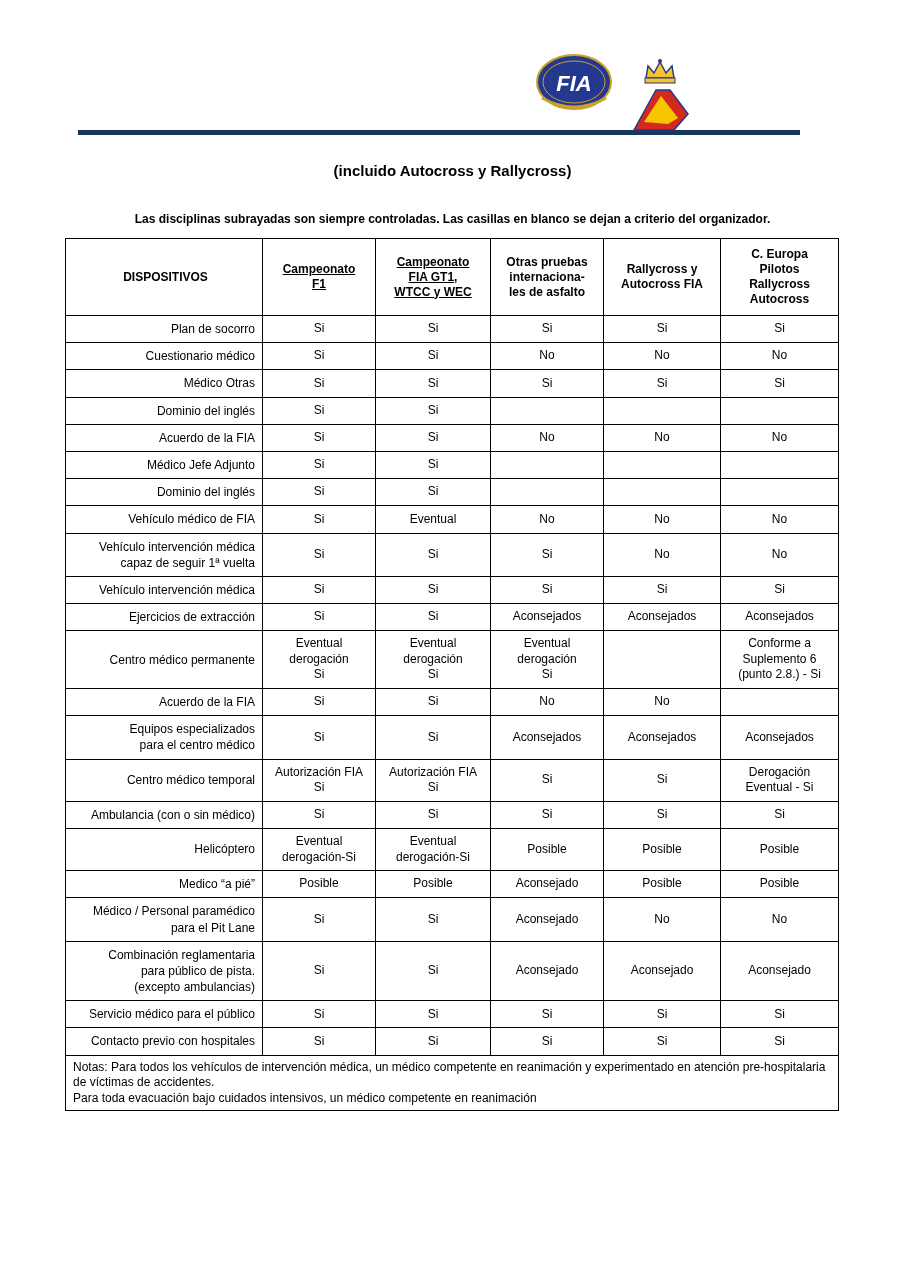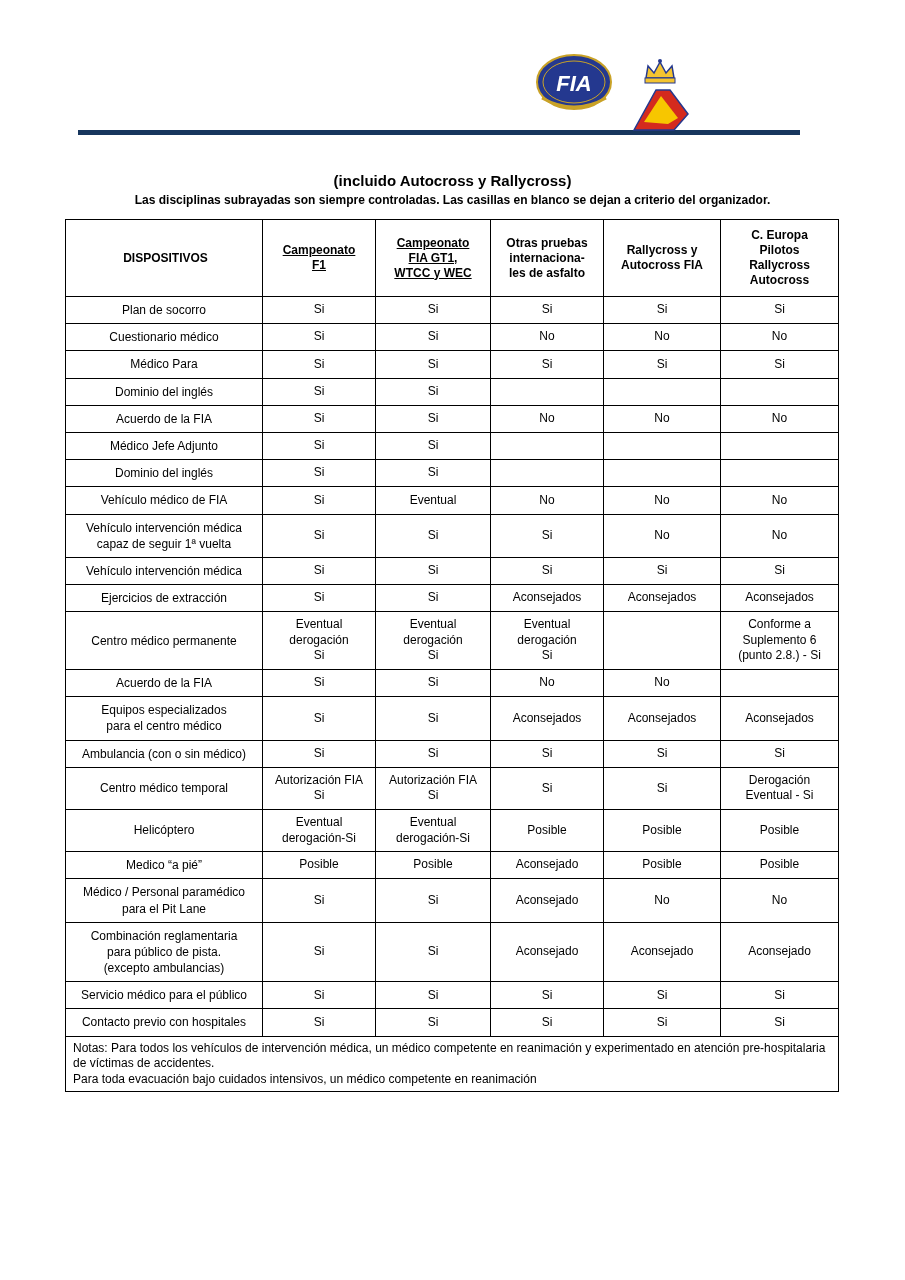--- a/index.html
+++ b/index.html
@@ -6,37 +6,37 @@
   html,body { background:#ffffff; }
   body {
     width:905px; height:1280px; overflow:hidden; position:relative;
     font-family:"Liberation Sans", sans-serif; color:#000;
   }
   .header { position:relative; height:152px; }
   .rule { position:absolute; left:78px; top:130px; width:722px; height:5px; background:#17365D; }
   .logo-fia  { position:absolute; left:534px; top:52px; }
   .logo-rfeda{ position:absolute; left:624px; top:58px; }
   .title    { text-align:center; font-size:15px; font-weight:bold; margin-top:14px; letter-spacing:.2px; }
-  .subtitle { text-align:center; font-size:15px; font-weight:bold; margin-top:20px; }
-  .intro-note { text-align:center; font-size:12px; font-weight:bold; margin-top:4px; }
+  .subtitle { text-align:center; font-size:15px; font-weight:bold; margin-top:10px; }
+  .intro-note { text-align:center; font-size:12px; font-weight:bold; margin-top:33px; }
   table.medical {
     border-collapse:collapse; table-layout:fixed;
     margin:12px 0 0 65px; width:773px;
     font-size:12px;
   }
   col.c1{width:197px} col.c2{width:113px} col.c3{width:115px}
   col.c4{width:113px} col.c5{width:117px} col.c6{width:118px}
   .medical th, .medical td { border:1px solid #000; vertical-align:middle; }
   .medical th {
     font-weight:bold; text-align:center; padding:8px 4px; height:70px;
     white-space:pre-line; line-height:1.25;
   }
   .medical th.first-col { text-align:center; padding-left:7px; }
   .u { text-decoration:underline; }
-  td.label-cell { text-align:center; padding:5px 7px; white-space:pre-line; line-height:1.35; height:26px; }
+  td.label-cell { text-align:right; padding:5px 7px; white-space:pre-line; line-height:1.35; height:26px; }
   td.data-cell  { text-align:center; padding:5px 3px; white-space:pre-line; line-height:1.3; height:26px; }
   tfoot td.notes-cell {
     text-align:left; padding:4px 7px; white-space:pre-line; line-height:1.3; font-size:12px;margin-top:34px;
   }
 </style>
 </head>
 <body>
 
 <div class="page">
 
@@ -110,21 +110,21 @@
         </tr>
         <tr>
           <td class="label-cell">Cuestionario médico</td>
           <td class="data-cell">Si</td>
           <td class="data-cell">Si</td>
           <td class="data-cell">No</td>
           <td class="data-cell">No</td>
           <td class="data-cell">No</td>
         </tr>
         <tr>
-          <td class="label-cell">Médico Para</td>
+          <td class="label-cell">Médico Otras</td>
           <td class="data-cell">Si</td>
           <td class="data-cell">Si</td>
           <td class="data-cell">Si</td>
           <td class="data-cell">Si</td>
           <td class="data-cell">Si</td>
         </tr>
         <tr>
           <td class="label-cell">Dominio del  inglés</td>
           <td class="data-cell">Si</td>
           <td class="data-cell">Si</td>
@@ -216,37 +216,37 @@
         <tr>
           <td class="label-cell">Equipos especializados
 para el centro médico</td>
           <td class="data-cell">Si</td>
           <td class="data-cell">Si</td>
           <td class="data-cell">Aconsejados</td>
           <td class="data-cell">Aconsejados</td>
           <td class="data-cell">Aconsejados</td>
         </tr>
         <tr>
-          <td class="label-cell">Ambulancia (con o sin médico)</td>
-          <td class="data-cell">Si</td>
-          <td class="data-cell">Si</td>
-          <td class="data-cell">Si</td>
-          <td class="data-cell">Si</td>
-          <td class="data-cell">Si</td>
-        </tr>
-        <tr>
           <td class="label-cell">Centro médico temporal</td>
           <td class="data-cell">Autorización FIA
 Si</td>
           <td class="data-cell">Autorización FIA
 Si</td>
           <td class="data-cell">Si</td>
           <td class="data-cell">Si</td>
           <td class="data-cell">Derogación
 Eventual - Si</td>
+        </tr>
+        <tr>
+          <td class="label-cell">Ambulancia (con o sin médico)</td>
+          <td class="data-cell">Si</td>
+          <td class="data-cell">Si</td>
+          <td class="data-cell">Si</td>
+          <td class="data-cell">Si</td>
+          <td class="data-cell">Si</td>
         </tr>
         <tr>
           <td class="label-cell">Helicóptero</td>
           <td class="data-cell">Eventual
 derogación-Si</td>
           <td class="data-cell">Eventual
 derogación-Si</td>
           <td class="data-cell">Posible</td>
           <td class="data-cell">Posible</td>
           <td class="data-cell">Posible</td>

